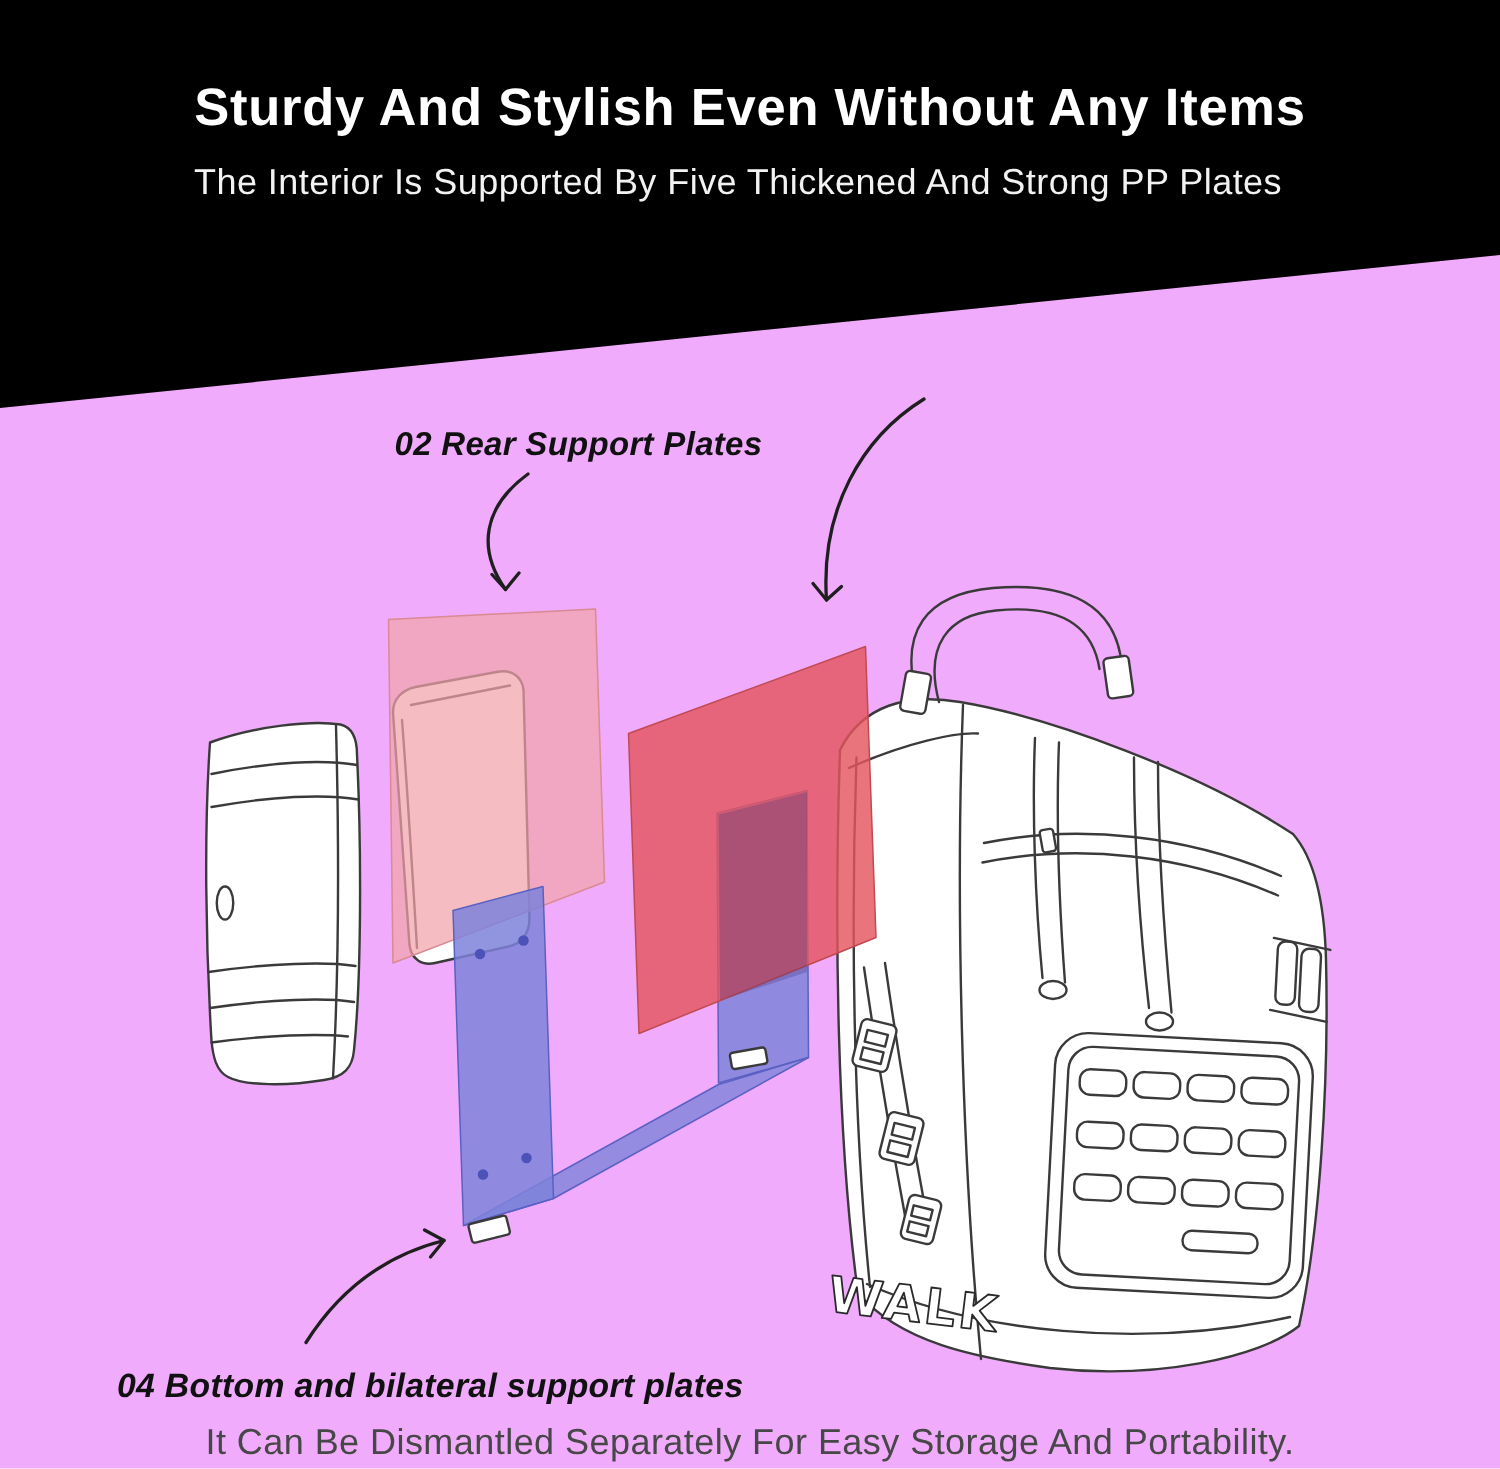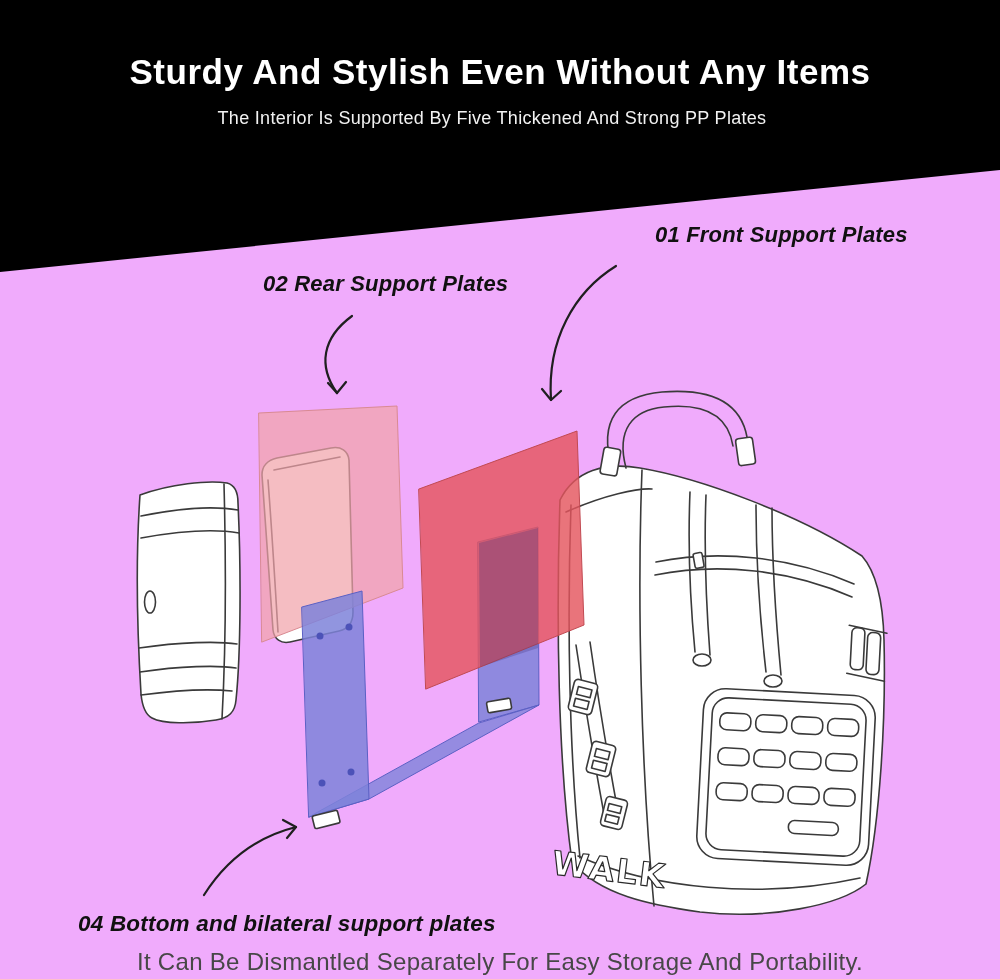--- a/index.html
+++ b/index.html
@@ -16,30 +16,30 @@
     background:#000000;
     clip-path:polygon(0 0,1000px 0,1000px 170px,0 272px);
     color:#ffffff;text-align:center;
   }
   .banner h1{
     margin:0;padding-top:52px;
     font-size:35px;font-weight:700;letter-spacing:.5px;
   }
   .banner p{
     margin:16px 16px 0 0;
-    font-size:18px;font-weight:400;color:#f2f2f2;letter-spacing:.3px;
+    font-size:24px;font-weight:400;color:#f2f2f2;letter-spacing:.3px;
   }
   .illustration{position:absolute;left:0;top:0;}
   .callout{
     position:absolute;
     font-size:22px;font-weight:700;font-style:italic;color:#111111;
     white-space:nowrap;letter-spacing:.2px;
   }
   .callout-front{left:655px;top:222px;}
-  .callout-rear{left:263px;top:271px;text-align:center;}
+  .callout-rear{left:263px;top:283px;text-align:center;}
   .callout-bottom{left:78px;top:911px;font-size:22.5px;}
   .footer-note{
     position:absolute;left:0;top:948px;width:1000px;
     text-align:center;font-size:24px;color:#474747;letter-spacing:.3px;
   }
 </style>
 </head>
 <body>
 
 <div class="page">
@@ -179,19 +179,18 @@
         </g>
         <g>
           <path d="M204 895 C228 857 260 836 296 827"></path>
           <path d="M296 827 L283 820 M296 827 L287 838"></path>
         </g>
       </g>
 
     </g>
   </svg>
 
-  <div class="callout callout-front">01 Front Support Plates</div>
   <div class="callout callout-rear">02 Rear Support Plates</div>
   <div class="callout callout-bottom">04 Bottom and bilateral support plates</div>
 
   <div class="footer-note">It Can Be Dismantled Separately For Easy Storage And Portability.</div>
 
 </div>
 
 </body></html>

